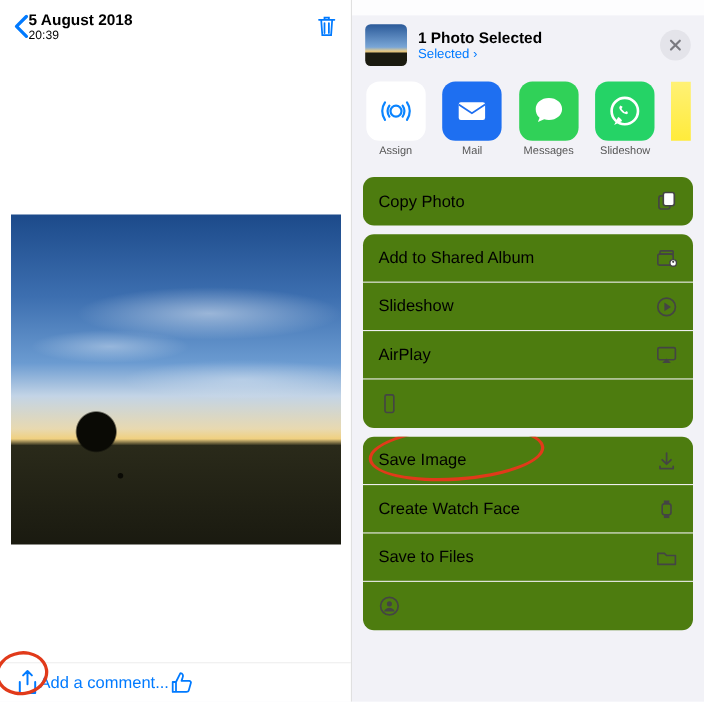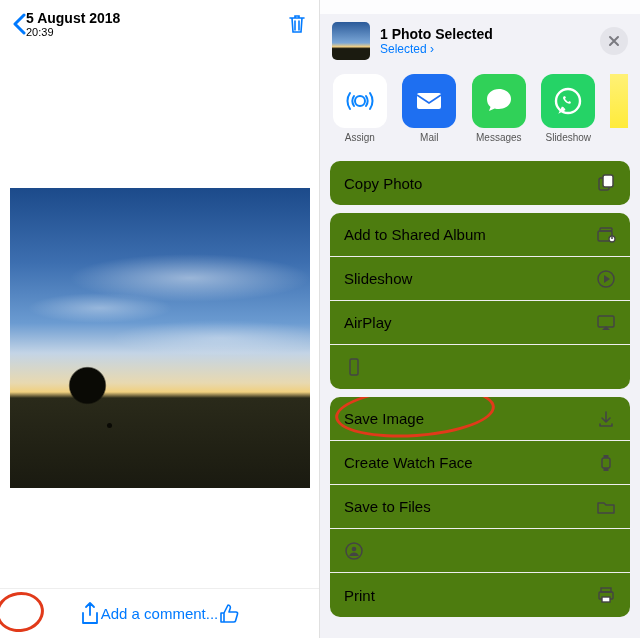--- a/index.html
+++ b/index.html
@@ -20,21 +20,21 @@
   .photo { width: 300px; height: 300px; background: linear-gradient(to bottom,#1c4a8a 0%,#3d6fb0 25%,#6b9bd1 45%,#c3d4e6 55%,#e8d9b0 65%,#f0d080 68%,#2a2a1a 70%,#1a1a10 100%); position: relative; overflow: hidden; }
   .photo::before { content:""; position:absolute; inset:0; background:
      radial-gradient(ellipse 200px 40px at 60% 30%, rgba(255,255,255,.45), transparent 60%),
      radial-gradient(ellipse 120px 25px at 30% 40%, rgba(255,255,255,.35), transparent 60%),
      radial-gradient(ellipse 180px 30px at 70% 50%, rgba(255,255,255,.3), transparent 60%);
   }
   .photo::after { content:""; position:absolute; left:55px; bottom:80px; width:45px; height:45px;
      background: radial-gradient(circle at 50% 50%, #0a0a05 0%, #0a0a05 55%, transparent 60%);
      border-radius:50%; box-shadow: 22px 40px 0 -20px #0a0a05; }
 
-  .l-footer { height: 50px; display:flex; align-items:center; justify-content:center; padding: 0 14px; border-top: 1px solid #eee; }
+  .l-footer { height: 36px; display:flex; align-items:center; justify-content:flex-start; padding: 0 14px; border-top: 1px solid #eee; }
   .l-footer .comment { color:#007aff; font-size:15px; }
   .l-footer .share, .l-footer .like { color:#007aff; }
 
   .circle-share { position:absolute; left:-4px; bottom:6px; width:48px; height:40px; border:3px solid #e13a1a; border-radius:50%; transform: rotate(-8deg); pointer-events:none; }
 
   
   .sheet-overlay { position:absolute; top:0; left:0; right:0; height:14px; background: rgba(255,255,255,.85); }
 
   .sheet-head { display:flex; align-items:center; padding: 12px 12px 8px 12px; margin-top: 10px; }
   .thumb { width:38px; height:38px; border-radius:5px; background: linear-gradient(to bottom,#2b5a99 0%,#7aa6d6 55%,#f0cf84 65%,#1b1b10 70%);}
@@ -245,24 +245,14 @@
     </div>
     <div class="action">
       <span class="aicon">
         <svg width="20" height="20" viewBox="0 0 20 20">
             <circle cx="10" cy="10" r="8" fill="none" stroke="#444" stroke-width="1.5"></circle>
             <circle cx="10" cy="8" r="2.3" fill="#444"></circle>
             <path d="M5 15c1-2.5 3-3.5 5-3.5s4 1 5 3.5" fill="#444"></path>
           </svg>
       </span>
     </div>
-    <div class="action">
-      <span>Print</span>
-      <span class="aicon">
-        <svg width="20" height="20" viewBox="0 0 20 20">
-            <rect x="5" y="3" width="10" height="4" fill="none" stroke="#444" stroke-width="1.4"></rect>
-            <rect x="3" y="7" width="14" height="7" rx="1" fill="none" stroke="#444" stroke-width="1.4"></rect>
-            <rect x="6" y="12" width="8" height="5" fill="#fff" stroke="#444" stroke-width="1.4"></rect>
-          </svg>
-      </span>
-    </div>
   </div>
 </div>
 
 </body></html>

